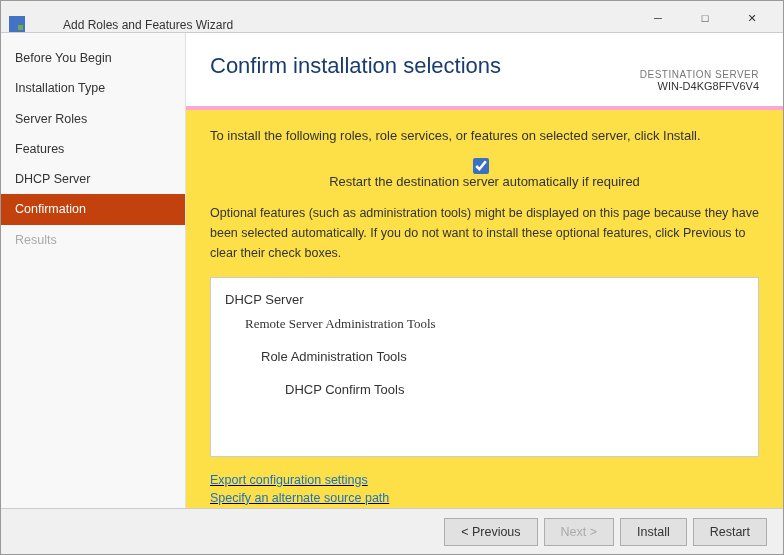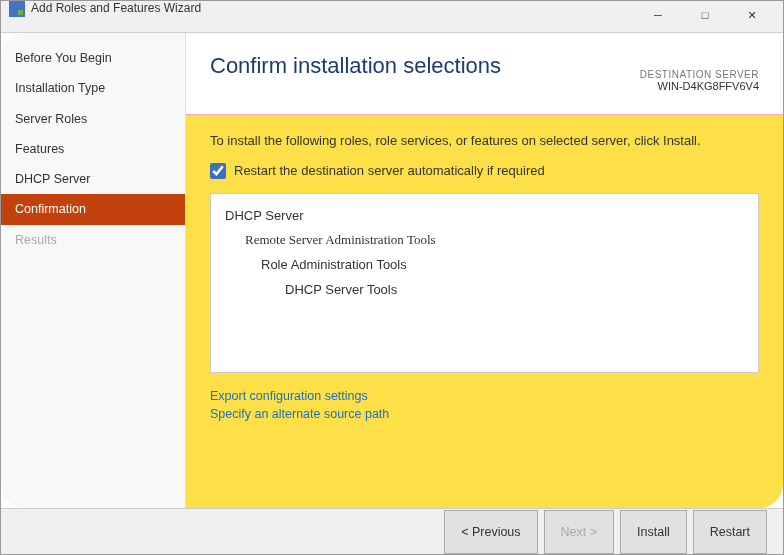--- a/index.html
+++ b/index.html
@@ -17,23 +17,24 @@
       background: #ffffff;
       border: 1px solid #999;
       display: flex;
       flex-direction: column;
     }
     .titlebar {
       height: 32px;
       background: #f0f0f0;
       border-bottom: 1px solid #ccc;
       display: flex;
-      align-items: flex-start;
+      align-items: flex-end;
       padding: 0 8px;
       flex-shrink: 0;
+      gap: 32px;
     }
     .titlebar-icon {
       width: 16px;
       height: 16px;
       margin-right: 6px;
       background: #4472c4;
       display: inline-flex;
       align-items: center;
       justify-content: center;
       color: white;
@@ -59,21 +60,20 @@
       align-items: center;
       justify-content: center;
       font-size: 11px;
       color: #333;
     }
 
     .content-area {
       display: flex;
       flex: 1;
       overflow: hidden;
-      border-radius: 24px;
     }
 
     .sidebar {
       width: 185px;
       background: #f8f8f8;
       border-right: 1px solid #e0e0e0;
       padding-top: 10px;
       flex-shrink: 0;
     }
     .sidebar-item {
@@ -93,22 +93,22 @@
 
     .main {
       flex: 1;
       display: flex;
       flex-direction: column;
       padding: 0;
       overflow: hidden;
     }
 
     .main-header {
-      padding: 20px 24px 22px 24px;
-      border-bottom: 1px solid #f9a8d4;
+      padding: 20px 24px 14px 24px;
+      border-bottom: 4px solid #f9a8d4;
       background: white;
     }
     .main-header-top {
       display: flex;
       justify-content: space-between;
       align-items: flex-start;
     }
     .page-title {
       font-size: 22px;
       font-weight: 300;
@@ -144,20 +144,21 @@
       font-size: 13px;
       color: #333;
       margin-bottom: 12px;
       line-height: 1.5;
     }
 
     .checkbox-row {
       display: flex;
       align-items: center;
       margin-bottom: 14px;
+      flex-direction: column;
     }
     .checkbox-row input[type=checkbox] {
       width: 16px;
       height: 16px;
       margin-right: 8px;
       cursor: pointer;
       accent-color: #3a6fc4;
     }
     .checkbox-label {
       font-size: 13px;
@@ -183,24 +184,26 @@
     .feature-item {
       padding: 2px 0;
       line-height: 1.6;
     }
     .feature-item.indent1 {
       padding-left: 20px;
       font-family: Liberation Serif, serif;
     }
     .feature-item.indent2 {
       padding-left: 50px;
+      margin-top: 8px;
     }
 
     .links-area {
       margin-top: 4px;
+      text-decoration: underline;
     }
     .link-item {
       display: block;
       color: #1a72c4;
       text-decoration: none;
       font-size: 12.5px;
       margin-bottom: 4px;
       cursor: pointer;
     }
 
@@ -209,21 +212,21 @@
       background: #f0f0f0;
       border-top: 1px solid #ccc;
       display: flex;
       align-items: center;
       justify-content: flex-end;
       padding: 0 16px;
       gap: 6px;
       flex-shrink: 0;
     }
     .footer-btn {
-      height: 44px;
+      height: 28px;
       padding: 0 16px;
       background: #e1e1e1;
       border: 1px solid #adadad;
       font-size: 12.5px;
       color: #333;
       cursor: pointer;
       white-space: nowrap;
     }
     .footer-btn:disabled { color: #aaa; cursor: default; }
     .footer-btn.primary {
@@ -276,26 +279,27 @@
       </div>
 
       <div class="main-body">
         <p class="instruction-text">To install the following roles, role services, or features on selected server, click Install.</p>
 
         <div class="checkbox-row">
           <input type="checkbox" id="restart-cb" checked="" style="">
           <label class="checkbox-label" for="restart-cb">Restart the destination server automatically if required</label>
         </div>
 
+        <p class="optional-text">Optional features (such as administration tools) might be displayed on this page because they have been selected automatically. If you do not want to install these optional features, click Previous to clear their check boxes.</p>
 
         <div class="features-box">
           <div class="feature-item">DHCP Server</div>
           <div class="feature-item indent1">Remote Server Administration Tools</div>
           <div class="feature-item indent2" style="padding-left:36px;">Role Administration Tools</div>
-          <div class="feature-item indent2" style="padding-left:60px;">DHCP Server Tools</div>
+          <div class="feature-item indent2" style="padding-left:60px;">DHCP Confirm Tools</div>
         </div>
 
         <div class="links-area">
           <a class="link-item" href="#">Export configuration settings</a>
           <a class="link-item" href="#">Specify an alternate source path</a>
         </div>
       </div>
     </div>
   </div>
 

